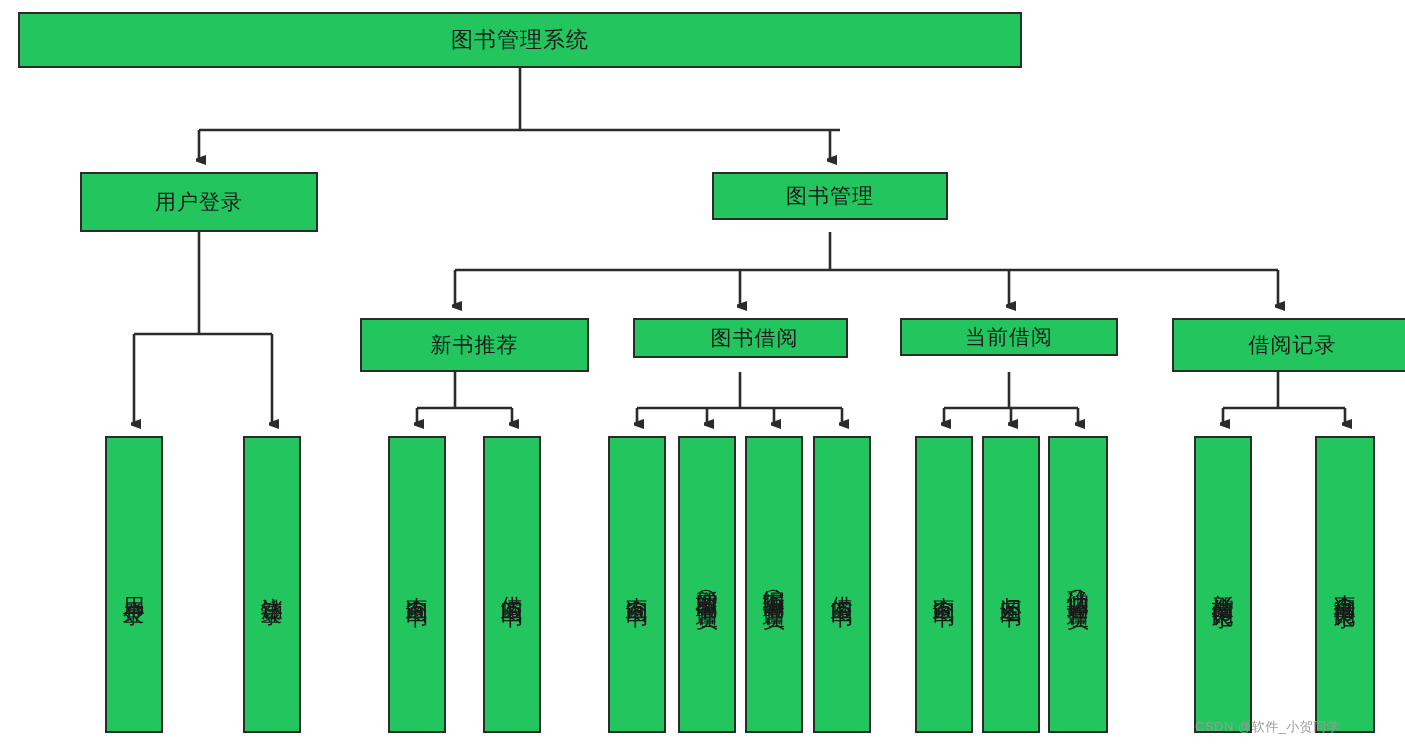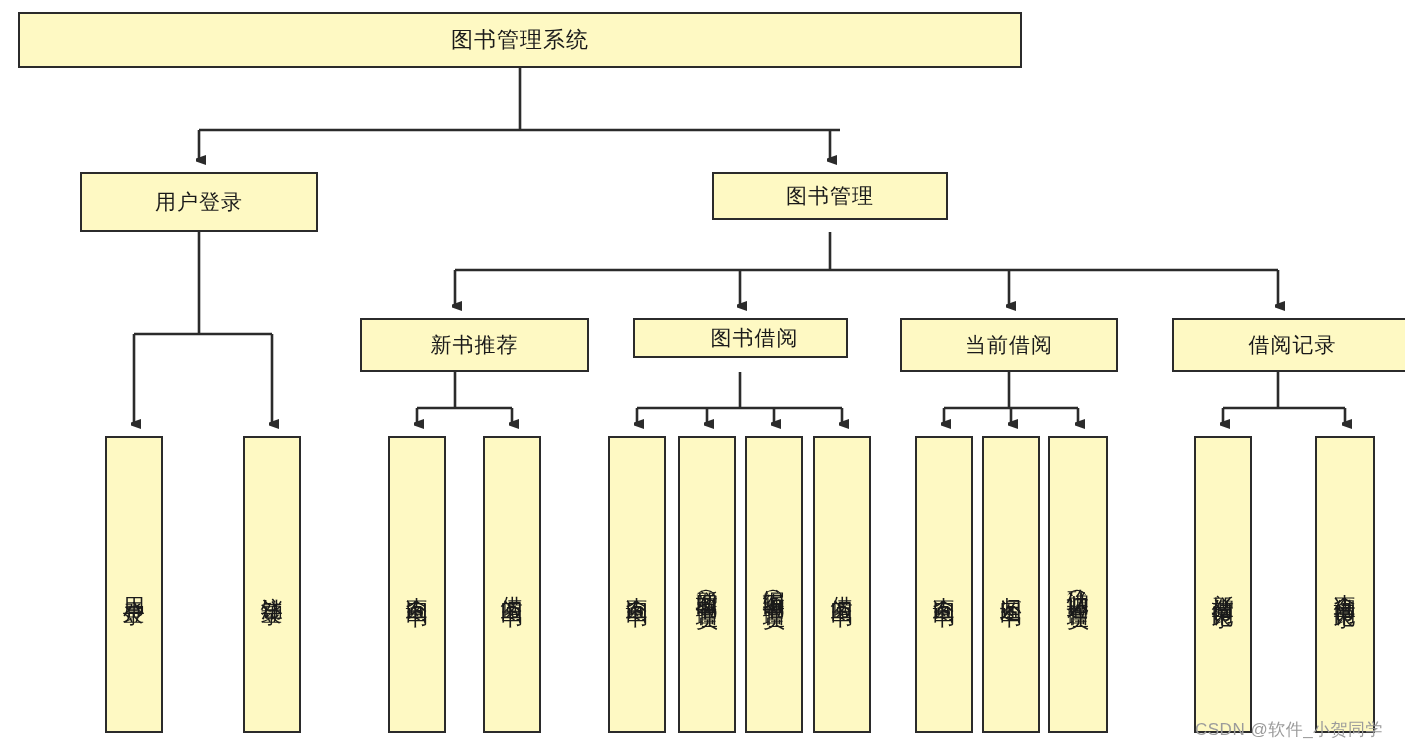--- a/index.html
+++ b/index.html
@@ -21,21 +21,21 @@
     position: absolute;
     left: 0;
     top: 0;
     width: 1405px;
     height: 747px;
     pointer-events: none;
   }
   .node {
     position: absolute;
     box-sizing: border-box;
-    background: #fef9c3;
+    background: #22c55e;
     border: 2px solid #2b2b2b;
     display: flex;
     align-items: center;
     justify-content: center;
     color: #1a1a1a;
   }
   .node-h {
     font-size: 21px;
     letter-spacing: 1px;
     line-height: 1.2;
@@ -48,21 +48,21 @@
     line-height: 1.25;
     letter-spacing: 3px;
     padding: 6px 0;
     text-align: center;
   }
   .node-root {
     font-size: 22px;
   }
   .watermark {
     position: absolute;
-    font-size: 17px;
+    font-size: 13px;
     color: #9b9b9b;
     white-space: nowrap;
     letter-spacing: 0.5px;
   }
 </style>
 </head>
 <body>
 
 <div id="canvas" style="background: rgb(255, 255, 255);">
 
@@ -116,21 +116,21 @@
     </g>
   </svg>
 
   <div class="node node-h node-root" style="left: 18px; top: 12px; width: 1004px; height: 56px; border-color: rgb(43, 43, 43); color: rgb(26, 26, 26);">图书管理系统</div>
 
   <div class="node node-h" style="left: 80px; top: 172px; width: 238px; height: 60px; border-color: rgb(43, 43, 43); color: rgb(26, 26, 26);">用户登录</div>
   <div class="node node-h" style="left: 712px; top: 172px; width: 236px; height: 48px; border-color: rgb(43, 43, 43); color: rgb(26, 26, 26);">图书管理</div>
 
   <div class="node node-h" style="left: 360px; top: 318px; width: 229px; height: 54px; border-color: rgb(43, 43, 43); color: rgb(26, 26, 26);">新书推荐</div>
   <div class="node node-h" style="left: 633px; top: 318px; width: 215px; height: 40px; border-color: rgb(43, 43, 43); color: rgb(26, 26, 26); padding-left: 28px;">图书借阅</div>
-  <div class="node node-h" style="left: 900px; top: 318px; width: 218px; height: 54px; border-color: rgb(43, 43, 43); color: rgb(26, 26, 26);">当前借阅</div>
+  <div class="node node-h" style="left: 900px; top: 318px; width: 218px; height: 38px; border-color: rgb(43, 43, 43); color: rgb(26, 26, 26);">当前借阅</div>
   <div class="node node-h" style="left: 1172px; top: 318px; width: 241px; height: 54px; border-color: rgb(43, 43, 43); color: rgb(26, 26, 26);">借阅记录</div>
 
   <div class="node node-v" style="left: 105px; top: 436px; width: 58px; height: 297px; border-color: rgb(43, 43, 43); color: rgb(26, 26, 26);">用户登录</div>
   <div class="node node-v" style="left: 243px; top: 436px; width: 58px; height: 297px; border-color: rgb(43, 43, 43); color: rgb(26, 26, 26);">注销登录</div>
   <div class="node node-v" style="left: 388px; top: 436px; width: 58px; height: 297px; border-color: rgb(43, 43, 43); color: rgb(26, 26, 26);">查询图书</div>
   <div class="node node-v" style="left: 483px; top: 436px; width: 58px; height: 297px; border-color: rgb(43, 43, 43); color: rgb(26, 26, 26);">借阅图书</div>
   <div class="node node-v" style="left: 608px; top: 436px; width: 58px; height: 297px; border-color: rgb(43, 43, 43); color: rgb(26, 26, 26);">查询图书</div>
   <div class="node node-v" style="left: 678px; top: 436px; width: 58px; height: 297px; border-color: rgb(43, 43, 43); color: rgb(26, 26, 26);">新增图书（管理员）</div>
   <div class="node node-v" style="left: 745px; top: 436px; width: 58px; height: 297px; border-color: rgb(43, 43, 43); color: rgb(26, 26, 26);">编辑图书（管理员）</div>
   <div class="node node-v" style="left: 813px; top: 436px; width: 58px; height: 297px; border-color: rgb(43, 43, 43); color: rgb(26, 26, 26);">借阅图书</div>

